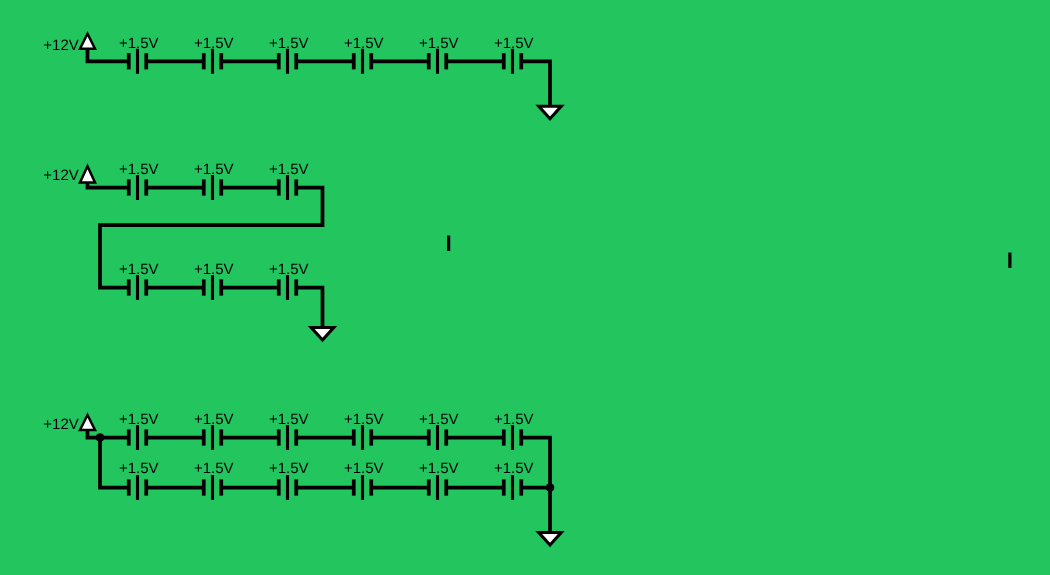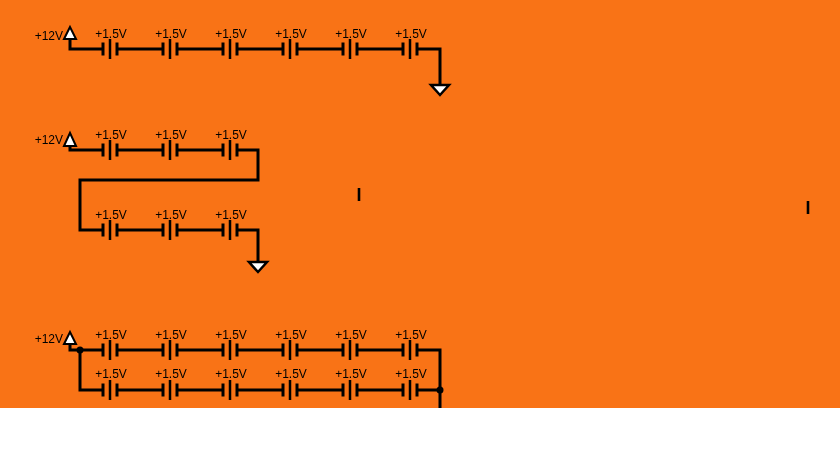--- a/index.html
+++ b/index.html
@@ -3,22 +3,22 @@
 <meta charset="utf-8">
 <style>
   html, body {
     margin: 0;
     padding: 0;
     background: #ffffff;
   }
   .canvas-wrap {
     position: relative;
     width: 840px;
-    height: 408px;
-    background: #f97316;
+    height: 460px;
+    background: #22c55e;
     overflow: hidden;
     font-family: "Liberation Sans", sans-serif;
   }
   svg text {
     font-family: "Liberation Sans", sans-serif;
     font-size: 12px;
     fill: #000000;
   }
   svg text.stray {
     font-size: 18px;

